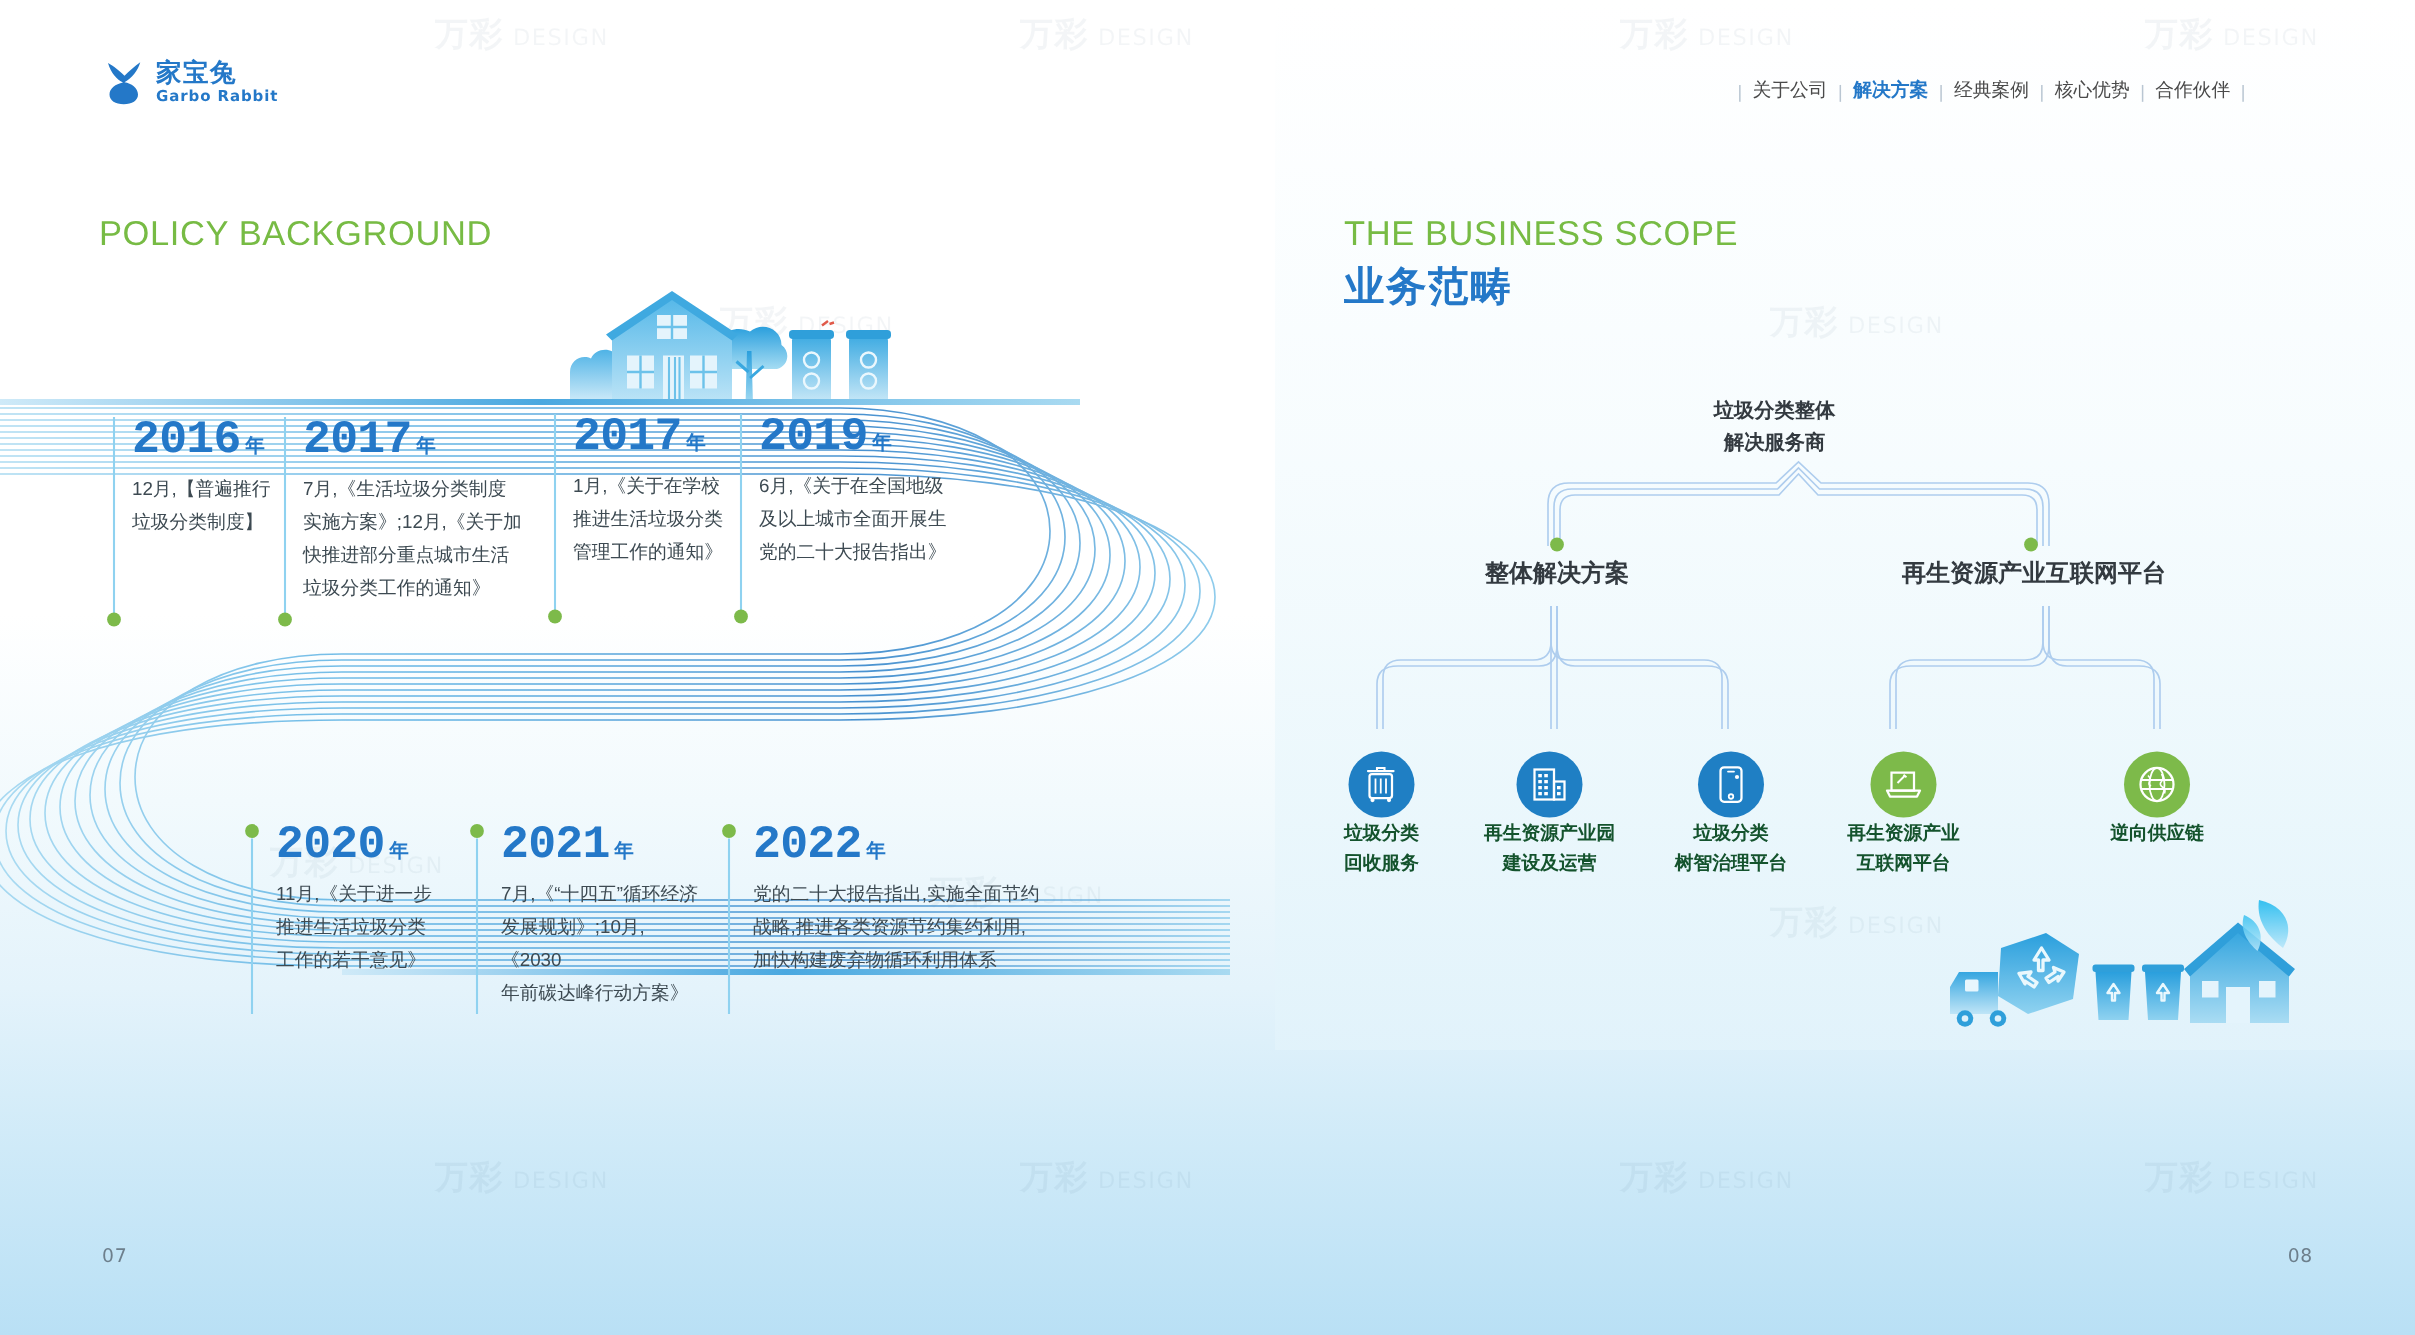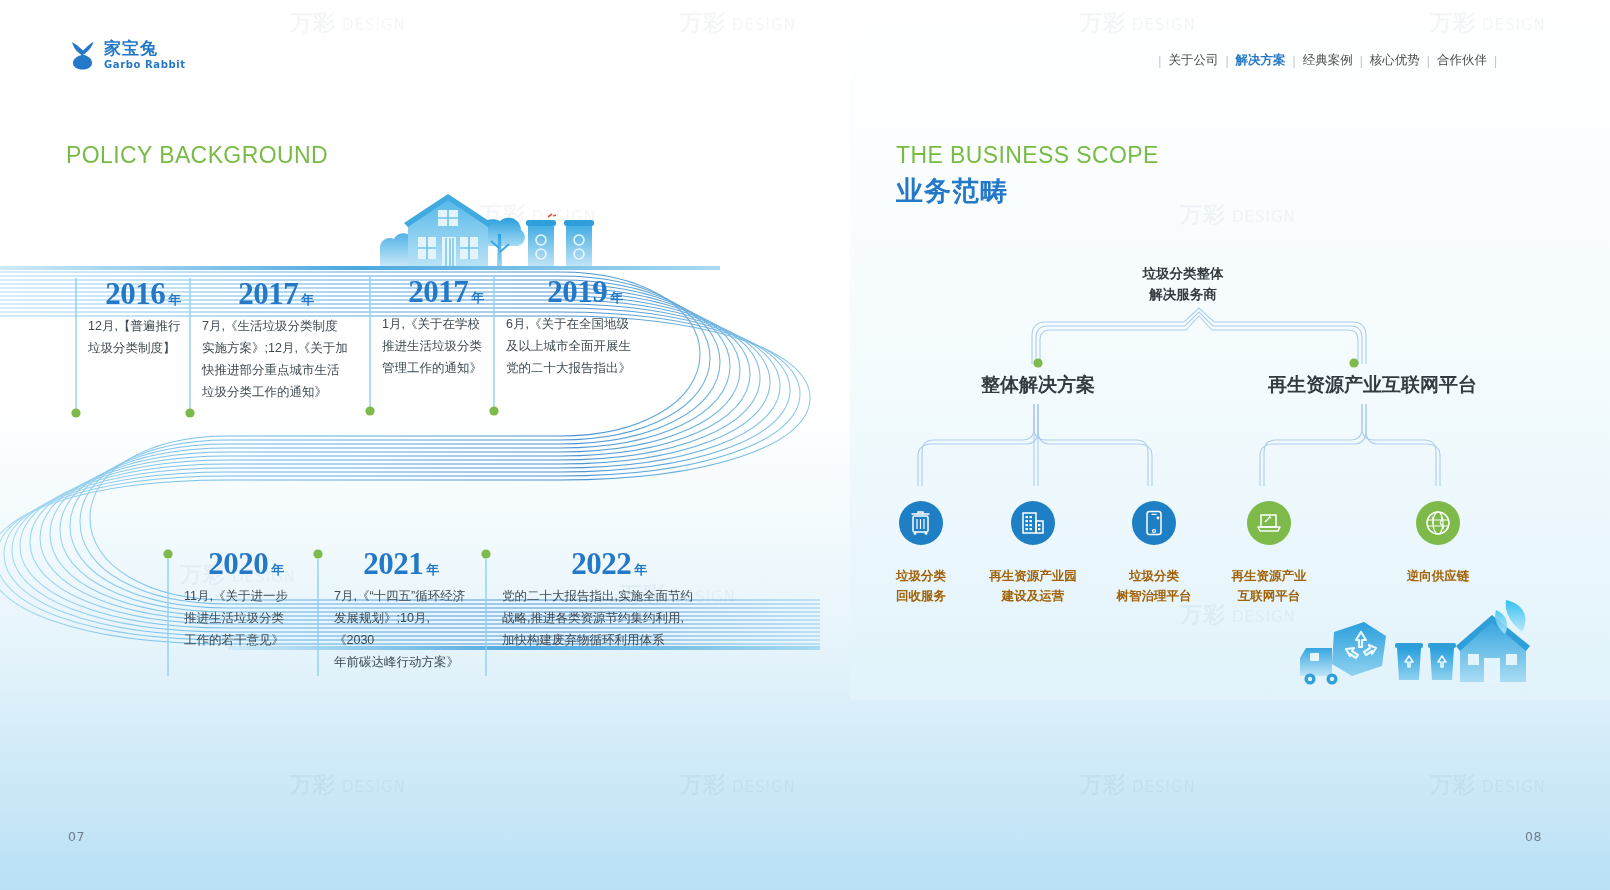--- a/index.html
+++ b/index.html
@@ -47,33 +47,33 @@
 
   #title-left{position:absolute;left:66px;top:142px;}
   #title-right{position:absolute;left:896px;top:142px;}
 
   
   .timeline-svg{position:absolute;left:0;top:190px;}
   .illus-house{position:absolute;left:380px;top:192px;}
 
   .tl-item{position:absolute;}
   .tl-year{font-size:31px;font-weight:700;color:#2478c8;line-height:1;
-           font-family:Liberation Serif, serif;letter-spacing:-.5px;text-align:center;}
+           font-family:Liberation Mono, monospace;letter-spacing:-.5px;}
   .tl-year .suffix{font-size:13px;font-weight:700;margin-left:3px;color:#2478c8;}
   .tl-desc{font-size:12.5px;color:#3d4a52;line-height:1.75;margin-top:7px;}
 
   
   .org-root{position:absolute;left:1088px;top:264px;width:190px;text-align:center;
             font-size:13.5px;font-weight:700;color:#333a40;line-height:1.55;}
-  .org-branch{position:absolute;font-size:19px;font-weight:700;color:#333a40;
+  .org-branch{position:absolute;font-size:16px;font-weight:700;color:#333a40;
               text-align:center;white-space:nowrap;}
   .org-leaf{position:absolute;width:140px;text-align:center;}
   .leaf-circle{width:44px;height:44px;border-radius:50%;margin:0 auto;
                display:flex;align-items:center;justify-content:center;}
-  .leaf-label{font-size:12.5px;color:#a16207;line-height:1.6;margin-top:21px;font-weight:700;}
+  .leaf-label{font-size:12.5px;color:#14532d;line-height:1.6;margin-top:0;font-weight:700;}
   .org-svg{position:absolute;left:880px;top:300px;}
   .illus-bottom{position:absolute;left:1300px;top:596px;}
 
   
   .pg{position:absolute;bottom:46px;font-size:12.5px;color:#6d7f8c;letter-spacing:.5px;
       font-family:"DejaVu Sans",sans-serif;}
   #pg-left{left:68px;}
   #pg-right{right:68px;}
 </style>
 </head>

